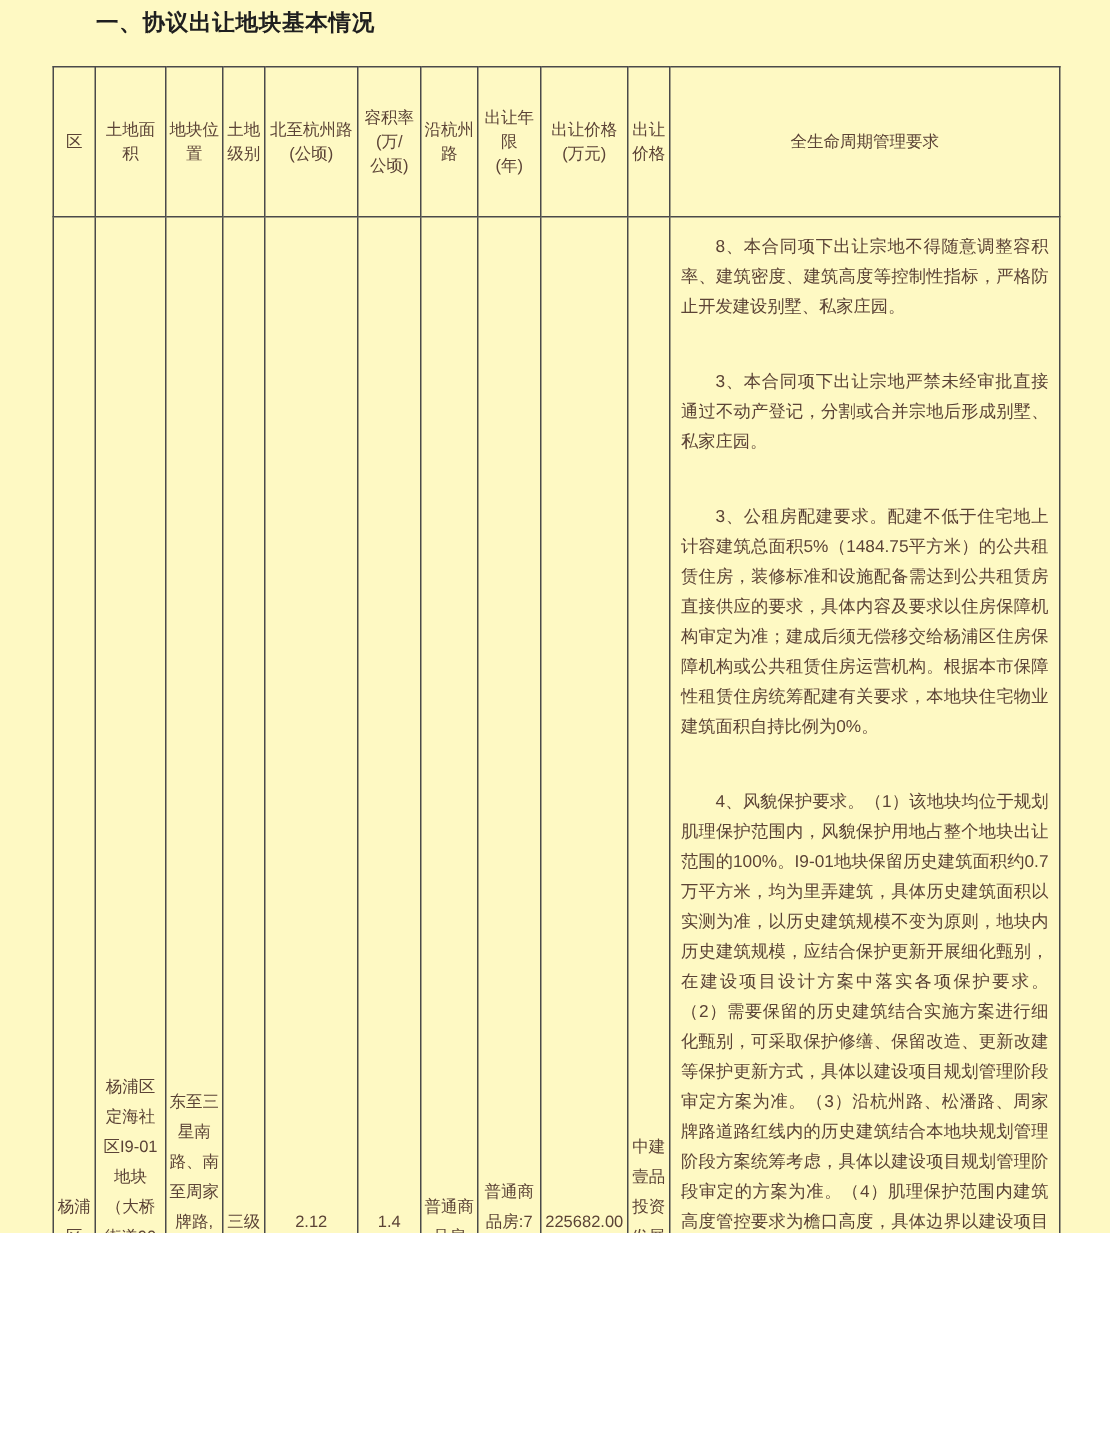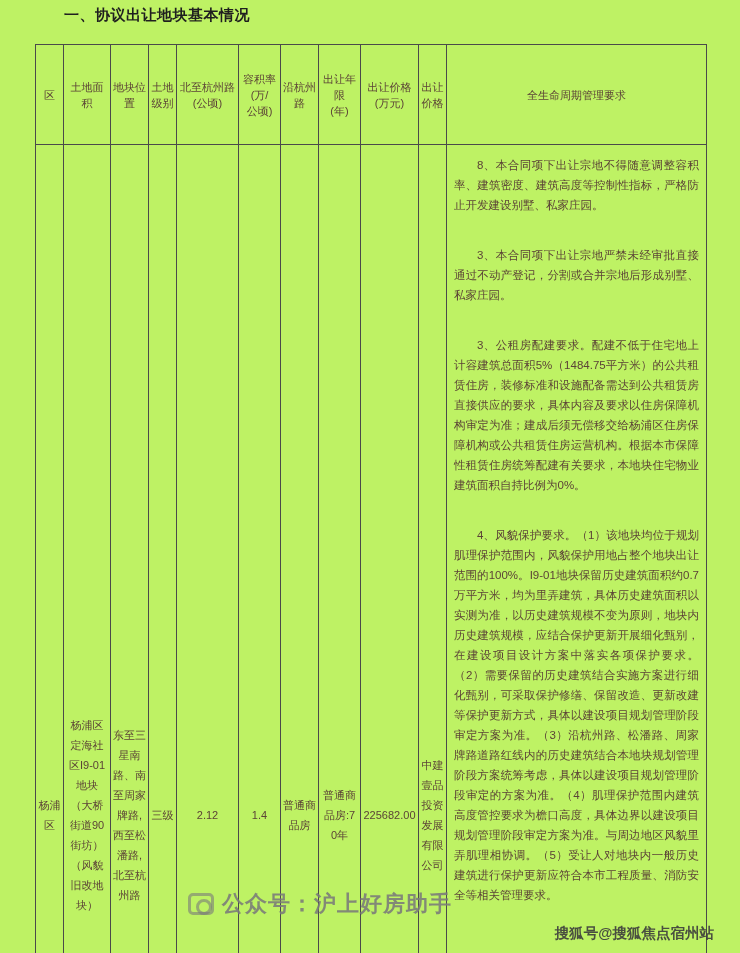--- a/index.html
+++ b/index.html
@@ -1,20 +1,20 @@
 <!DOCTYPE html>
 <html><head>
 <meta charset="utf-8">
 <style>
   * { margin:0; padding:0; box-sizing:border-box; }
   html,body { background:#ffffff; }
   .page {
     position:relative;
-    width:740px; height:953px;
-    background:#bef264;
+    width:740px; height:822px;
+    background:#fef9c3;
     overflow:hidden;
     font-family:"Liberation Sans","DejaVu Sans",sans-serif;
     color:#5b4336;
   }
   .title {
     position:absolute; left:64px; top:6px;
     font-size:15px; font-weight:bold; color:#1f1f1f;
     letter-spacing:0.5px;
   }
   table.land-table {

